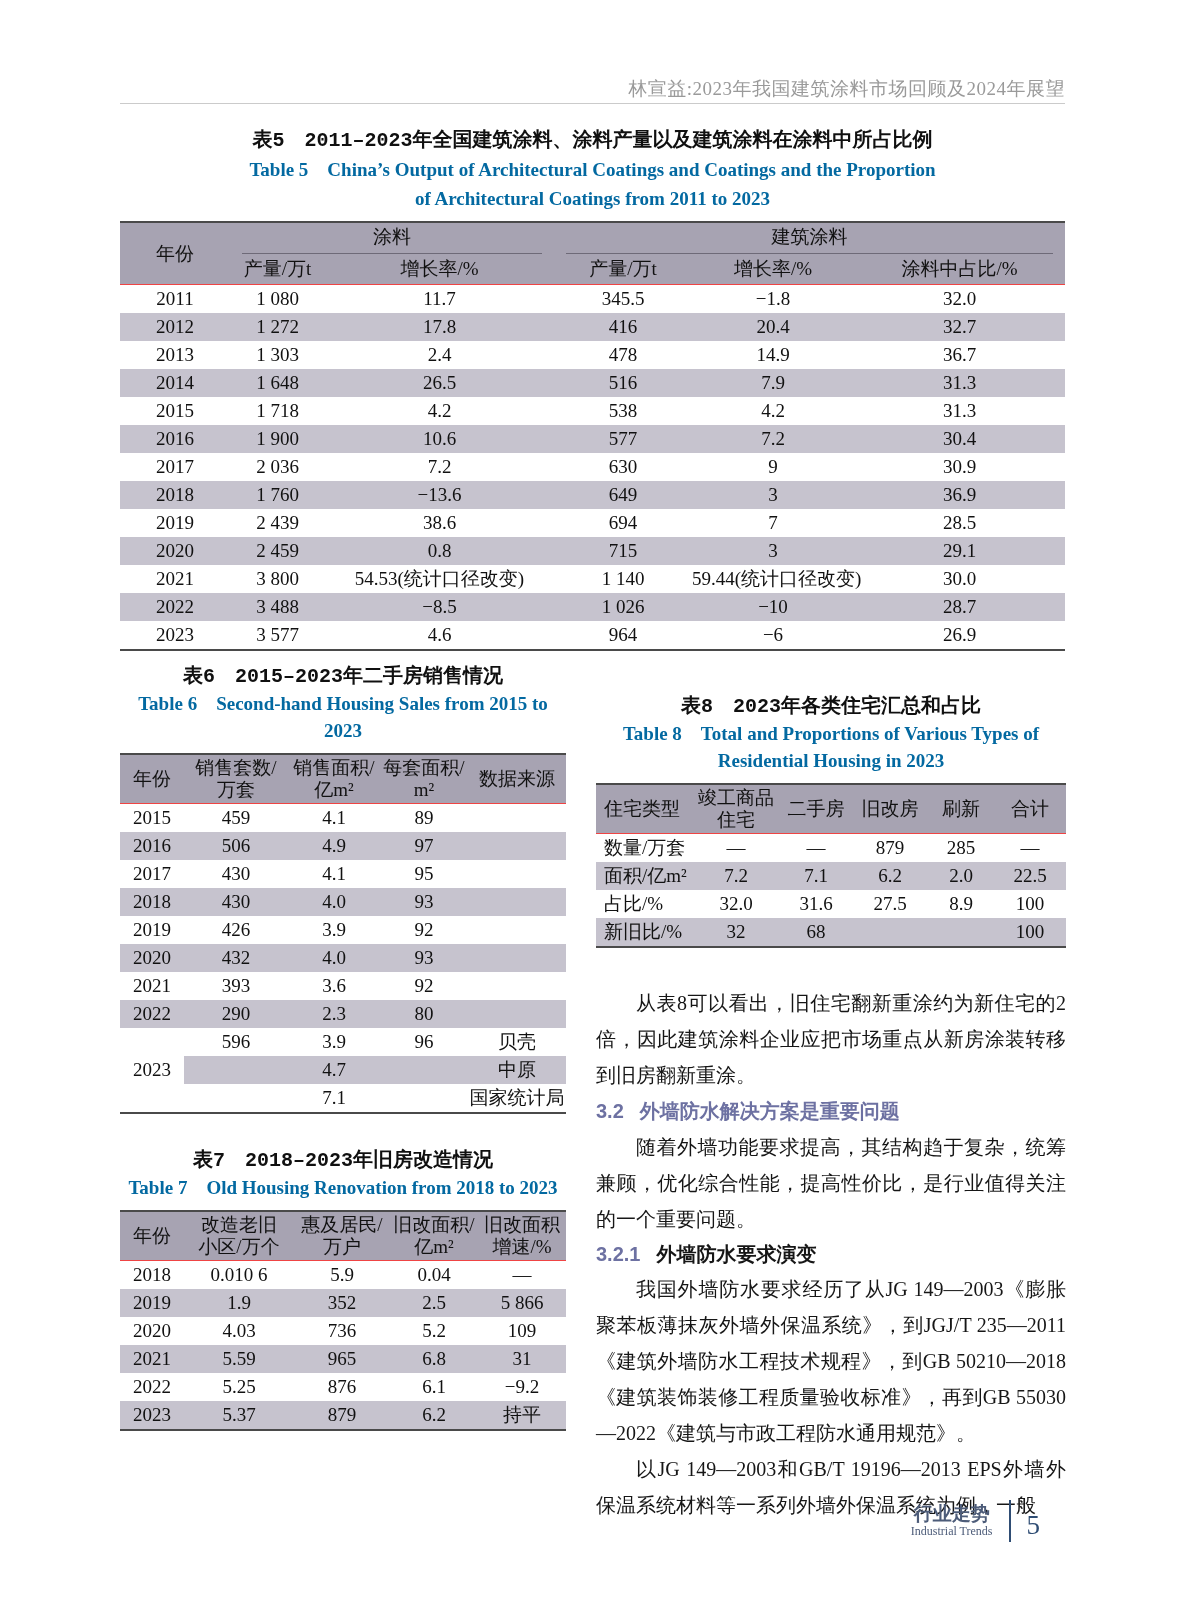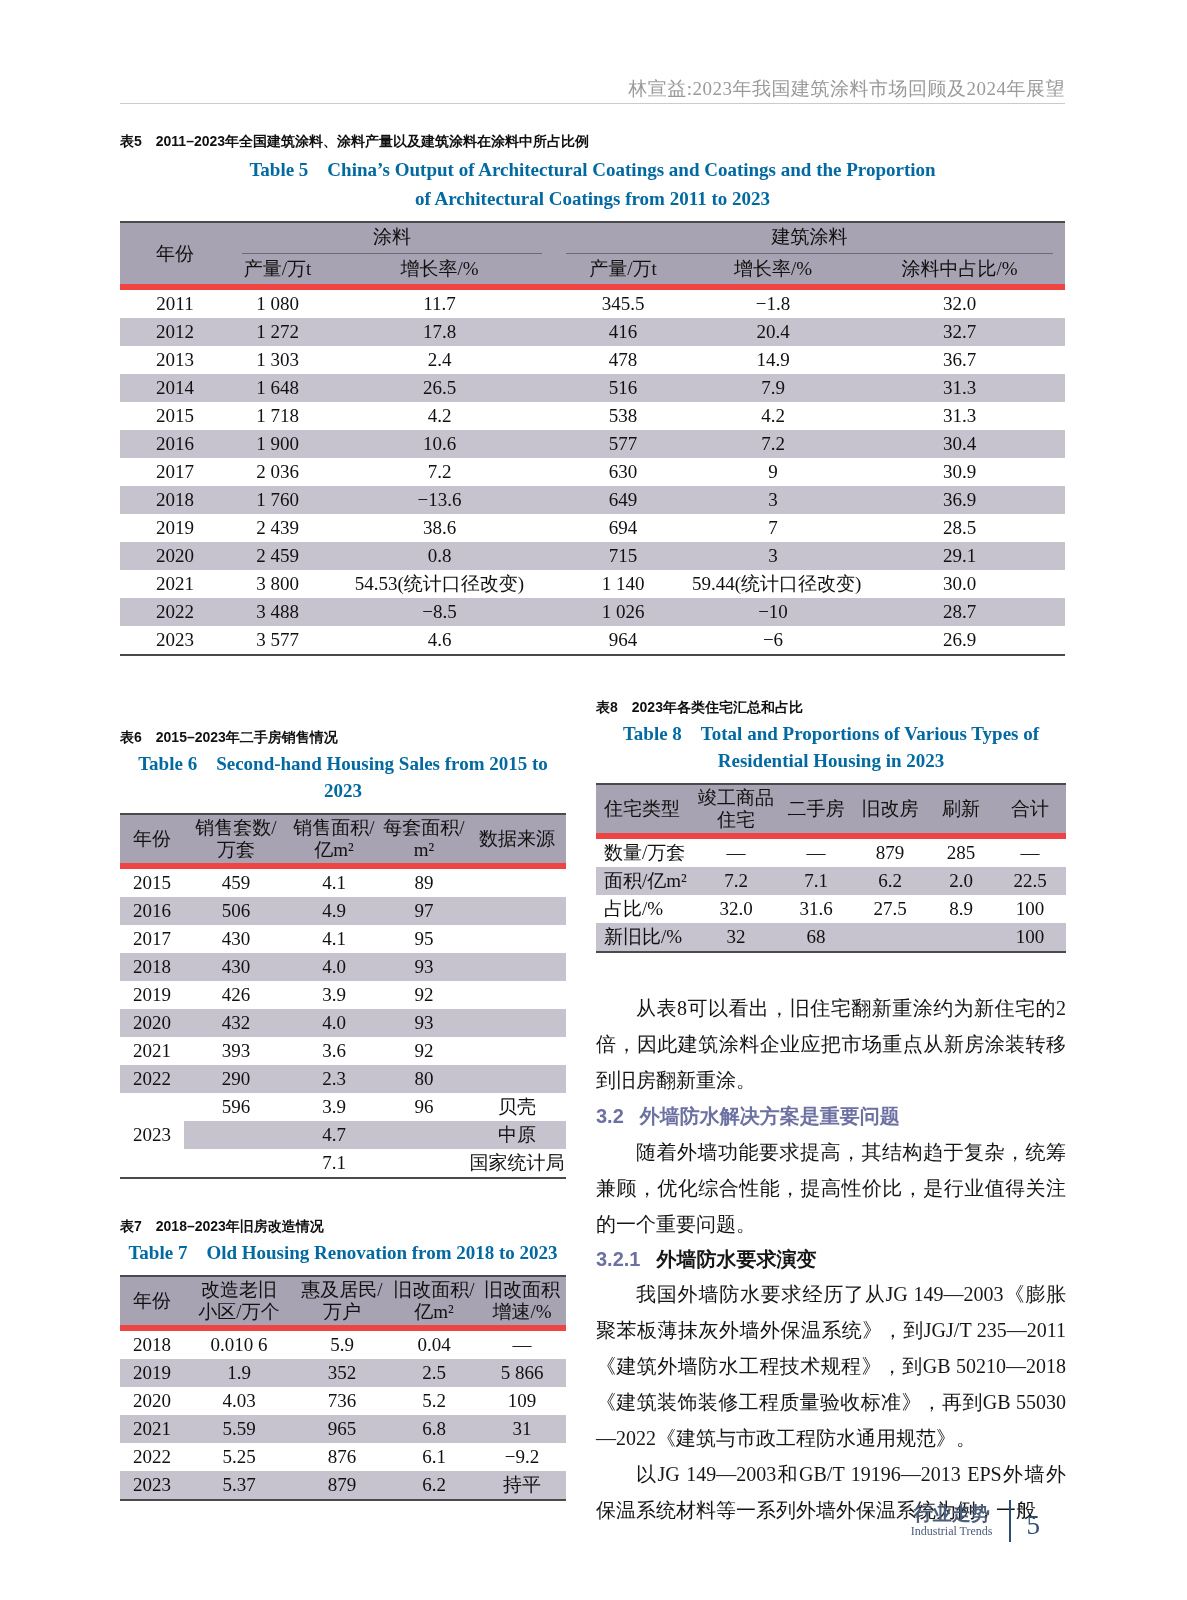--- a/index.html
+++ b/index.html
@@ -15,34 +15,34 @@
     position:absolute; top:76px; right:122px;
     font-size:19px; color:var(--c-running-head,#9a9a9a); letter-spacing:.5px;
   }
   .head-rule {
     position:absolute; top:103px; left:120px; width:945px;
     border-top:1px solid var(--c-rule,#cbcbcb);
   }
 
   
   .tbl-title-cn {
-    text-align:left; font-family:Liberation Sans, sans-serif;
-    font-weight:bold; font-size:14px; color:#101010; line-height:26px;
+    text-align:center; font-family:Liberation Mono, monospace;
+    font-weight:bold; font-size:20px; color:#101010; line-height:26px;
   }
   .tbl-title-en {
     text-align:center; font-weight:bold; font-size:19px; line-height:27px; color:#0369a1;
   }
 
   
   table.data {
     border-collapse:collapse; width:100%; table-layout:fixed;
     border-top:2px solid #4a4a4a; border-bottom:2px solid #4a4a4a;
     margin-top:9px;
   }
-  table.data thead { border-bottom:6px solid #ef4444; }
+  table.data thead { border-bottom:1px solid #ef4444; }
   table.data th {
     background:var(--c-table-header-bg,#a7a3b2); font-weight:normal;
     font-size:19px; vertical-align:middle; padding:2px 0; color:#111;
   }
   table.data td {
     text-align:center; font-size:19px; height:28px; line-height:28px;
     white-space:nowrap; color:#111;
   }
   table.data tbody tr:nth-child(even) > td { background:var(--c-table-alt-row-bg,#c6c3ce); }
   .h2l span { display:block; line-height:22px; }
@@ -67,21 +67,21 @@
 
   
   .t8 col.c1{width:96px}.t8 col.c2{width:88px}.t8 col.c3{width:72px}
   .t8 col.c4{width:76px}.t8 col.c5{width:66px}.t8 col.c6{width:72px}
   .t8 th{padding:6px 0;}
   .t8 th.al, .t8 td:first-child{text-align:left; padding-left:8px;}
 
   
   .t5-section { position:absolute; top:128px; left:120px; width:945px; }
   .t5-section .tbl-title-en { margin-top:2px; }
-  .left-col  { position:absolute; top:724px; left:120px; width:446px; }
+  .left-col  { position:absolute; top:664px; left:120px; width:446px; }
   .right-col { position:absolute; top:694px; left:596px; width:470px; }
   .t7-section { margin-top:34px; }
 
   
   .right-col .para {
     font-size:20px; line-height:36px; text-align:justify; text-indent:2em;
     color:#161616;
   }
   .right-col .para.first { margin-top:37px; }
   .sec-head {

